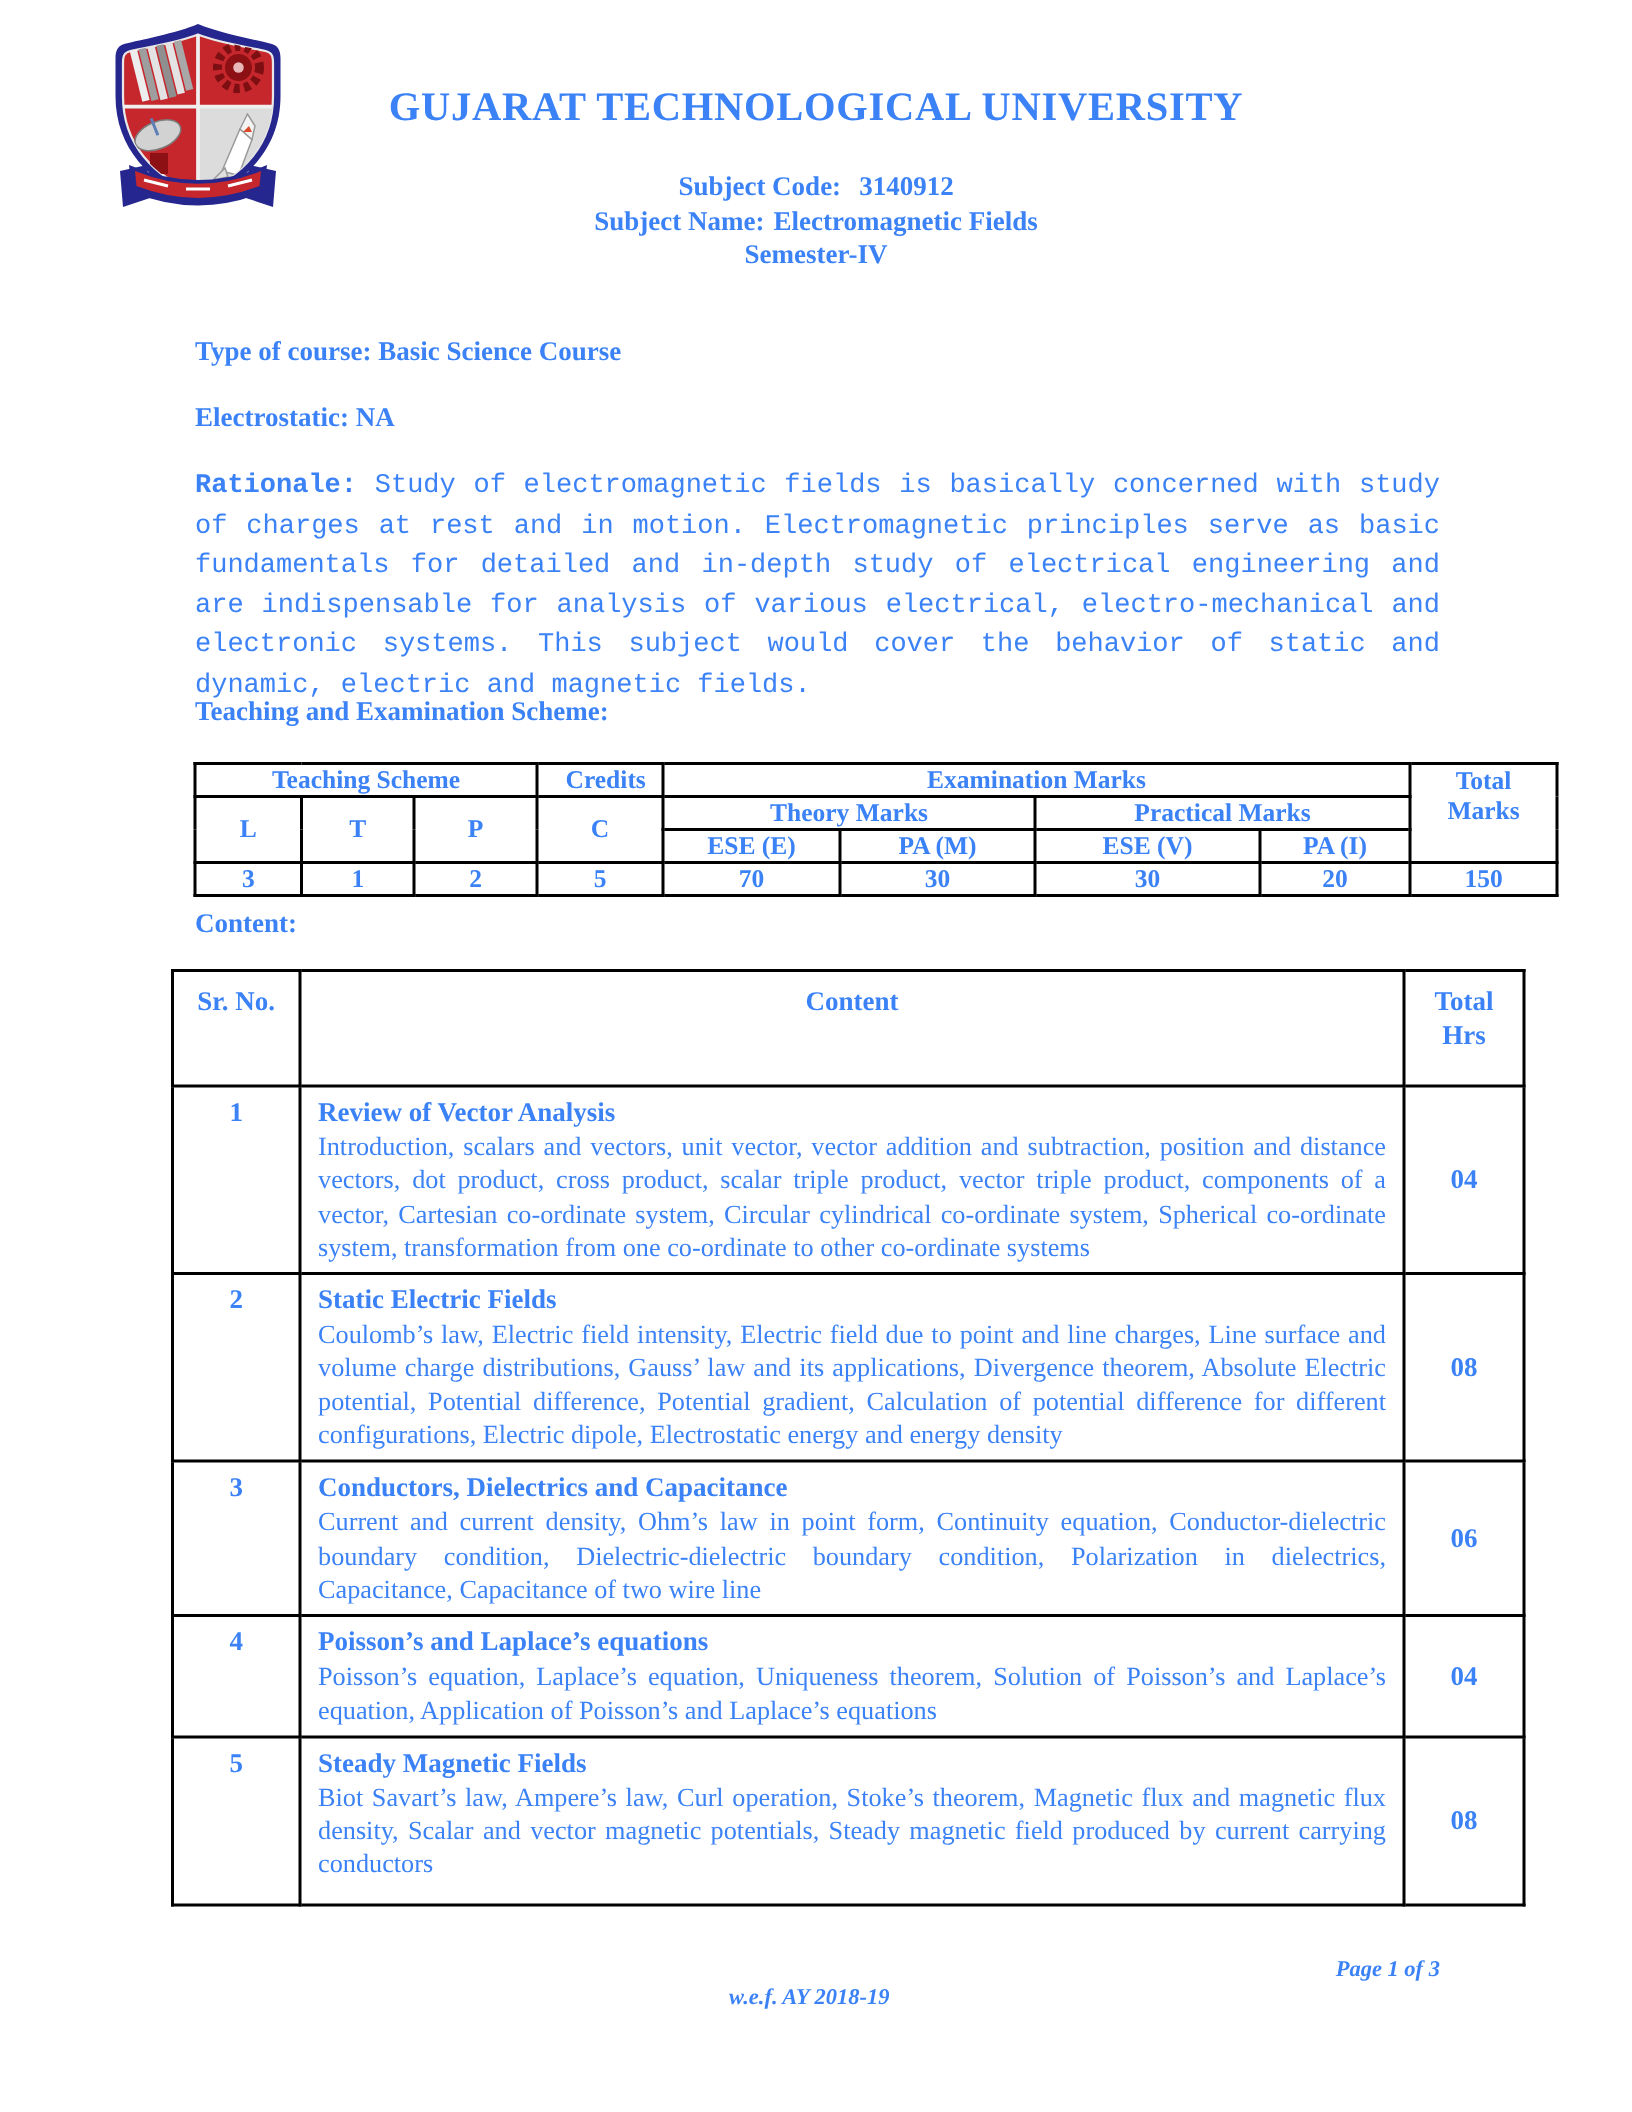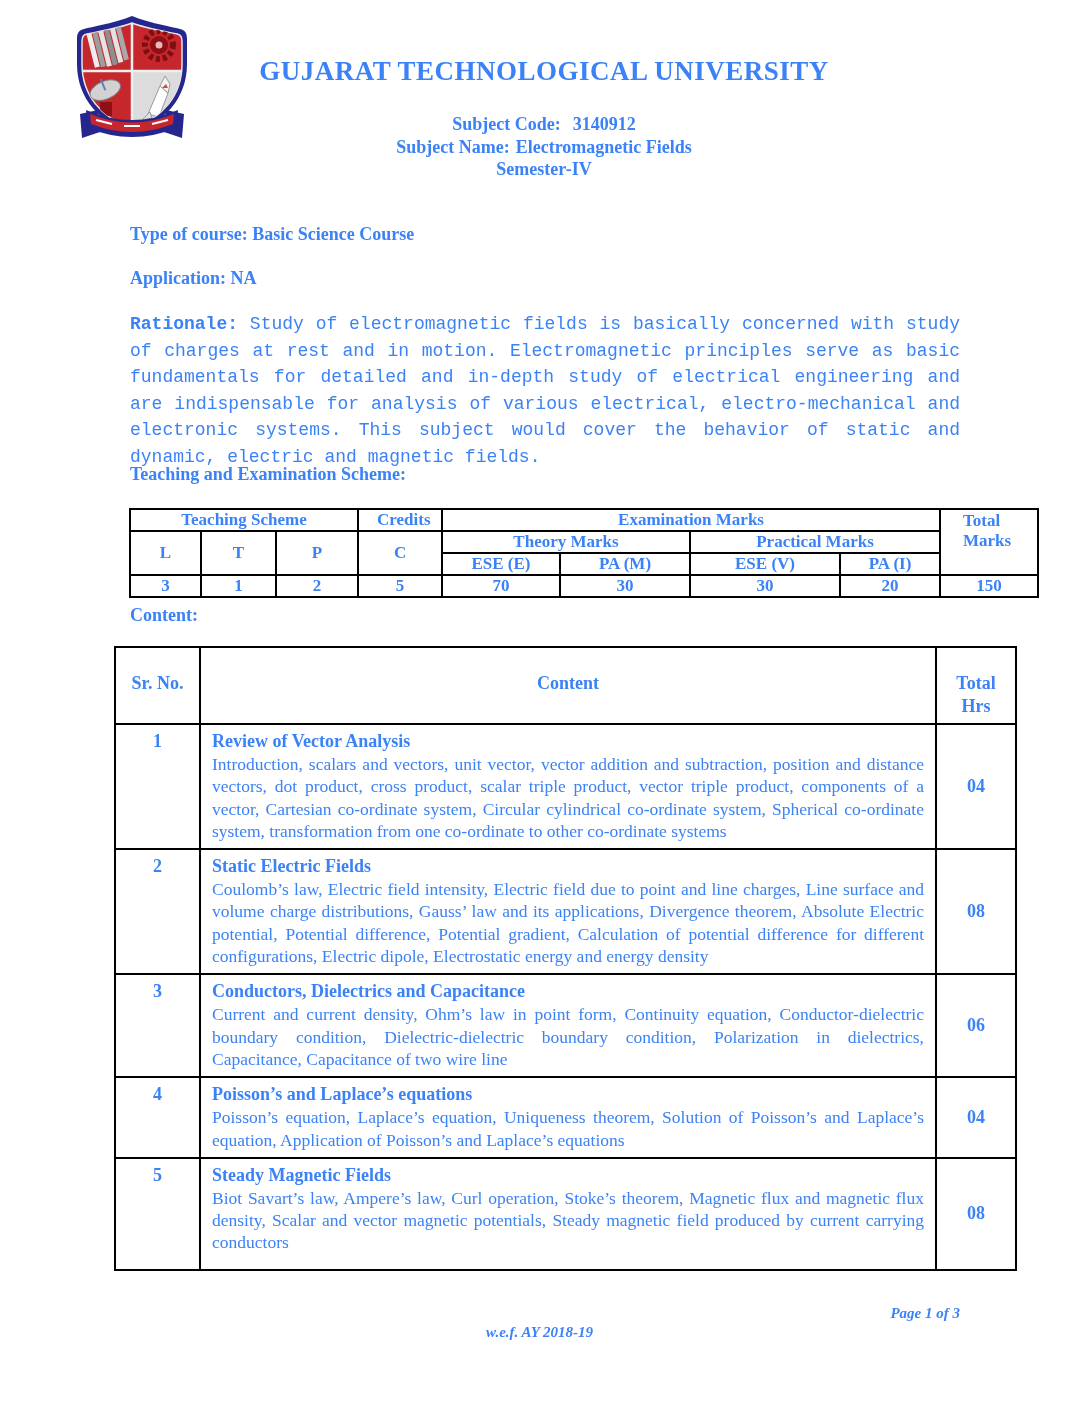--- a/index.html
+++ b/index.html
@@ -40,32 +40,32 @@
   .scheme-heading { position: absolute; top: 464px; left: 130px; font-size: 18px; font-weight: bold; }
   table.exam {
     position: absolute; top: 508px; left: 129px;
     border-collapse: collapse; table-layout: fixed; width: 908px;
   }
   table.exam td {
     border: 2px solid #000; text-align: center; vertical-align: middle;
     font-size: 17px; font-weight: bold; height: 21px; padding: 0 18px; line-height: 20px;
   }
   table.exam td.total-cell { vertical-align: top; padding-top: 1px; }
-  table.exam td.total-cell span { display: inline-block; width: 52px; text-align: left; }
+  table.exam td.total-cell span { display: inline-block; width: 52px; text-align: center; }
 
   
   .content-label { position: absolute; top: 605px; left: 130px; font-size: 18px; font-weight: bold; }
   table.content {
     position: absolute; top: 646px; left: 114px;
     border-collapse: collapse; table-layout: fixed; width: 901px;
   }
   table.content td { border: 2px solid #000; vertical-align: top; }
   table.content td.hd {
     text-align: center; font-weight: bold; font-size: 18px;
-    height: 77px; padding-top: 24px; line-height: 23px;
+    height: 77px; padding-top: 8px; line-height: 23px;
   }
   table.content td.hd .narrow { display: inline-block; width: 50px; }
   table.content td.srno {
     text-align: center; font-weight: bold; font-size: 18px; padding-top: 6px;
   }
   table.content td.body { padding: 5px 11px 6px 11px; border-radius: 25px; }
   table.content td.hrs {
     text-align: center; vertical-align: middle; font-weight: bold; font-size: 18px;
   }
   .row-title { font-weight: bold; font-size: 18px; line-height: 23px; }
@@ -148,21 +148,21 @@
   <div class="uni-title">GUJARAT TECHNOLOGICAL UNIVERSITY</div>
 
   <div class="subheader">
     <div><span>Subject Code:</span><span class="gap">3140912</span></div>
     <div><span>Subject Name:</span><span class="gap-sm">Electromagnetic Fields</span></div>
     <div>Semester-IV</div>
   </div>
 
   <div class="meta-type"><span>Type of course:</span> <span>Basic Science Course</span></div>
 
-  <div class="meta-prereq"><span>Application:</span> <span>NA</span></div>
+  <div class="meta-prereq"><span>Electrostatic:</span> <span>NA</span></div>
 
   <div class="rationale"><span class="b">Rationale:</span> <span>Study of electromagnetic fields is basically concerned with study of charges at rest and in motion. Electromagnetic principles serve as basic fundamentals for detailed and in-depth study of electrical engineering and are indispensable for analysis of various electrical, electro-mechanical and electronic systems. This subject would cover the behavior of static and dynamic, electric and magnetic fields.</span></div>
 
   <div class="scheme-heading">Teaching and Examination Scheme:</div>
 
   <table class="exam">
     <colgroup>
       <col style="width:71px">
         <col style="width:75px">
         <col style="width:82px">

